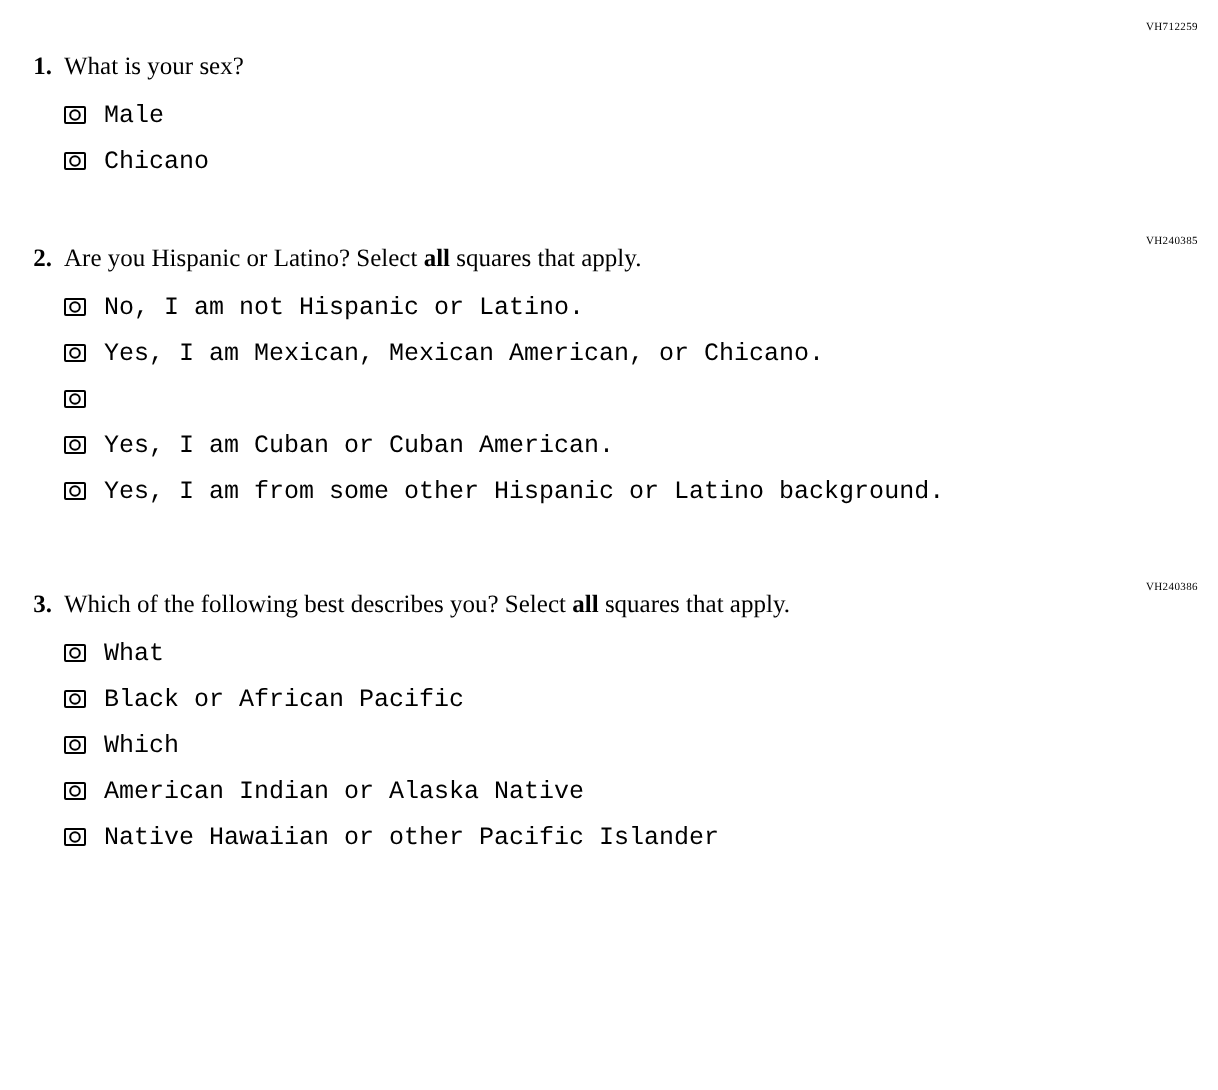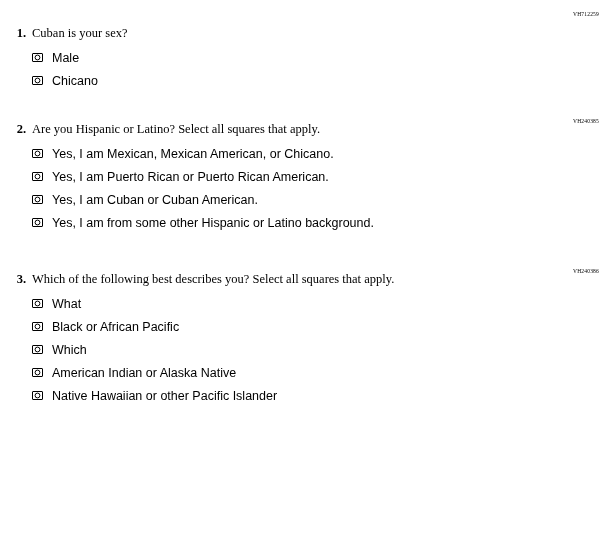--- a/index.html
+++ b/index.html
@@ -48,21 +48,21 @@
     font-weight: bold;
     font-family: "Liberation Serif", serif;
     flex: 0 0 auto;
   }
   .qtext {
     font-size: 12.5px;
     font-family: "Liberation Serif", serif;
     line-height: 15px;
   }
   .qtext b {
-    font-weight: normal;
+    font-weight: bold;
   }
   .options {
     margin-top: 5px;
   }
   .option {
     display: flex;
     align-items: center;
     height: 23px;
     padding-left: 32px;
   }
@@ -72,37 +72,37 @@
     flex: 0 0 auto;
     margin-right: 9px;
     position: relative;
     display: inline-block;
   }
   .checkbox svg {
     display: block;
   }
   .option-label {
     font-size: 12.5px;
-    font-family: Liberation Sans, sans-serif;
+    font-family: Liberation Mono, monospace;
     line-height: 14px;
   }
   .spacer-a { height: 30px; }
   .spacer-b { height: 38px; }
   .q1-top { padding-top: 26px; }
 </style>
 </head>
 <body>
 
 <div class="page">
 
   <div class="question-block q1-top">
     <div class="qcode" style="top:11px;">VH712259</div>
     <div class="qrow">
       <div class="qnum">1.</div>
-      <div class="qtext"><span>Cuban is your sex?</span></div>
+      <div class="qtext"><span>What is your sex?</span></div>
     </div>
     <div class="options">
       <div class="option">
         <span class="checkbox">
           <svg width="11" height="11" viewBox="0 0 11 11">
               <rect x="0.5" y="1.5" width="10" height="8" rx="0.5" fill="#ffffff" stroke="#000000" stroke-width="1"></rect>
               <ellipse cx="5.5" cy="5.5" rx="2.4" ry="2.4" fill="none" stroke="#000000" stroke-width="1"></ellipse>
             </svg>
         </span>
         <span class="option-label">Male</span>
@@ -128,30 +128,38 @@
       <div class="qtext"><span>Are you Hispanic or Latino? Select </span><b>all</b><span> squares that apply.</span></div>
     </div>
     <div class="options">
       <div class="option">
         <span class="checkbox">
           <svg width="11" height="11" viewBox="0 0 11 11">
               <rect x="0.5" y="1.5" width="10" height="8" rx="0.5" fill="#ffffff" stroke="#000000" stroke-width="1"></rect>
               <ellipse cx="5.5" cy="5.5" rx="2.4" ry="2.4" fill="none" stroke="#000000" stroke-width="1"></ellipse>
             </svg>
         </span>
+        <span class="option-label">No, I am not Hispanic or Latino.</span>
+      </div>
+      <div class="option">
+        <span class="checkbox">
+          <svg width="11" height="11" viewBox="0 0 11 11">
+              <rect x="0.5" y="1.5" width="10" height="8" rx="0.5" fill="#ffffff" stroke="#000000" stroke-width="1"></rect>
+              <ellipse cx="5.5" cy="5.5" rx="2.4" ry="2.4" fill="none" stroke="#000000" stroke-width="1"></ellipse>
+            </svg>
+        </span>
         <span class="option-label">Yes, I am Mexican, Mexican American, or Chicano.</span>
       </div>
       <div class="option">
         <span class="checkbox">
           <svg width="11" height="11" viewBox="0 0 11 11">
               <rect x="0.5" y="1.5" width="10" height="8" rx="0.5" fill="#ffffff" stroke="#000000" stroke-width="1"></rect>
               <ellipse cx="5.5" cy="5.5" rx="2.4" ry="2.4" fill="none" stroke="#000000" stroke-width="1"></ellipse>
             </svg>
         </span>
-        <span class="option-label">Yes, I am Puerto Rican or Puerto Rican American.</span>
       </div>
       <div class="option">
         <span class="checkbox">
           <svg width="11" height="11" viewBox="0 0 11 11">
               <rect x="0.5" y="1.5" width="10" height="8" rx="0.5" fill="#ffffff" stroke="#000000" stroke-width="1"></rect>
               <ellipse cx="5.5" cy="5.5" rx="2.4" ry="2.4" fill="none" stroke="#000000" stroke-width="1"></ellipse>
             </svg>
         </span>
         <span class="option-label">Yes, I am Cuban or Cuban American.</span>
       </div>

